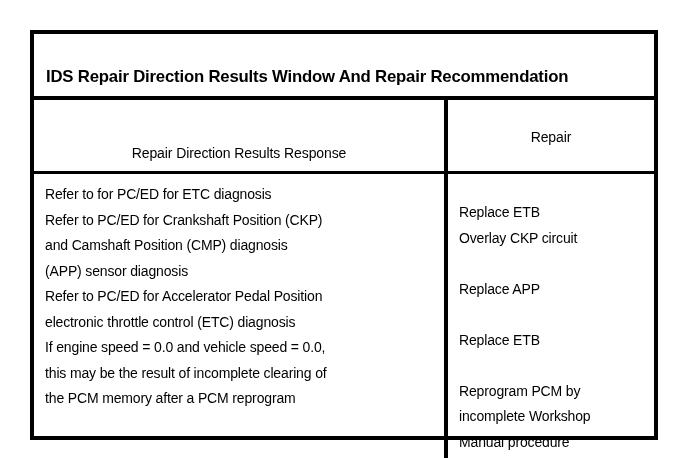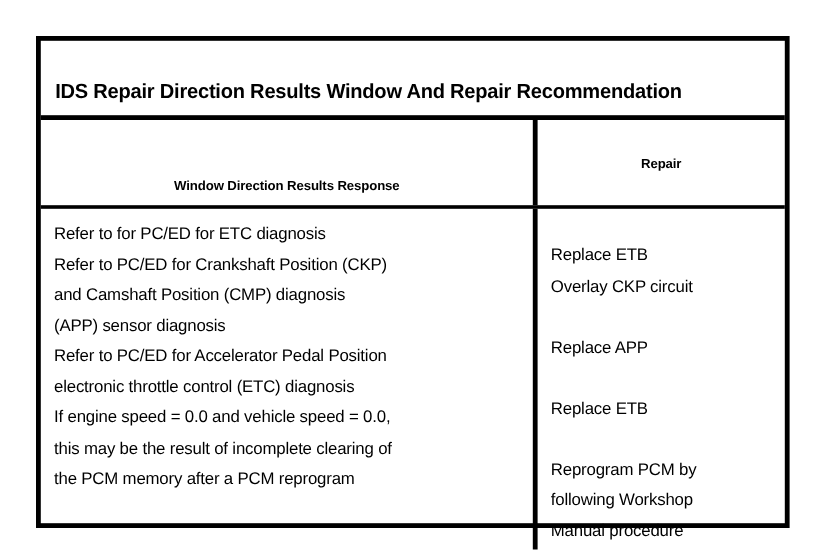--- a/index.html
+++ b/index.html
@@ -72,22 +72,22 @@
   .head-cell-right {
     box-sizing: border-box;
     flex: 1 1 auto;
     display: flex;
     flex-direction: column;
     align-items: center;
     justify-content: center;
     padding-top: 2px;
   }
   .head-text {
-    font-size: 11px;
-    font-weight: bold;
+    font-size: 14px;
+    font-weight: normal;
     letter-spacing: -0.1px;
     white-space: nowrap;
     text-align: center;
   }
   .head-text.l2 { line-height: 22px; }
 
   
   .body-row {
     box-sizing: border-box;
     display: flex;
@@ -119,21 +119,21 @@
 <div id="page">
 
   <div class="table-frame">
 
     <div class="title-row">
       <div class="title-text">IDS Repair Direction Results Window And Repair Recommendation</div>
     </div>
 
     <div class="head-row">
       <div class="head-cell-left">
-        <div class="head-text">Window Direction Results Response</div>
+        <div class="head-text">Repair Direction Results Response</div>
       </div>
       <div class="head-cell-right">
         <div class="head-text l2">Repair</div>
       </div>
     </div>
 
     <div class="body-row">
 
       <div class="body-cell-left">
         <div class="line">Refer to for PC/ED for ETC diagnosis</div>
@@ -149,21 +149,21 @@
 
       <div class="body-cell-right">
         <div class="line">Replace ETB</div>
         <div class="line">Overlay CKP circuit</div>
         <div class="line blank"></div>
         <div class="line">Replace APP</div>
         <div class="line blank"></div>
         <div class="line">Replace ETB</div>
         <div class="line blank"></div>
         <div class="line">Reprogram PCM by</div>
-        <div class="line">following Workshop</div>
+        <div class="line">incomplete Workshop</div>
         <div class="line">Manual procedure</div>
       </div>
 
     </div>
 
   </div>
 
 </div>
 
 </body></html>

